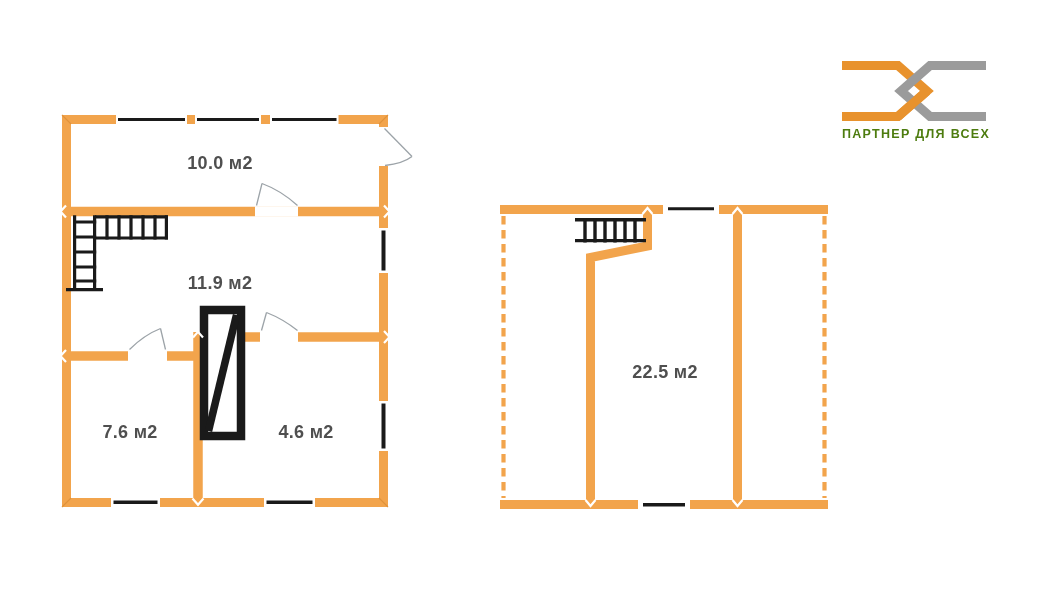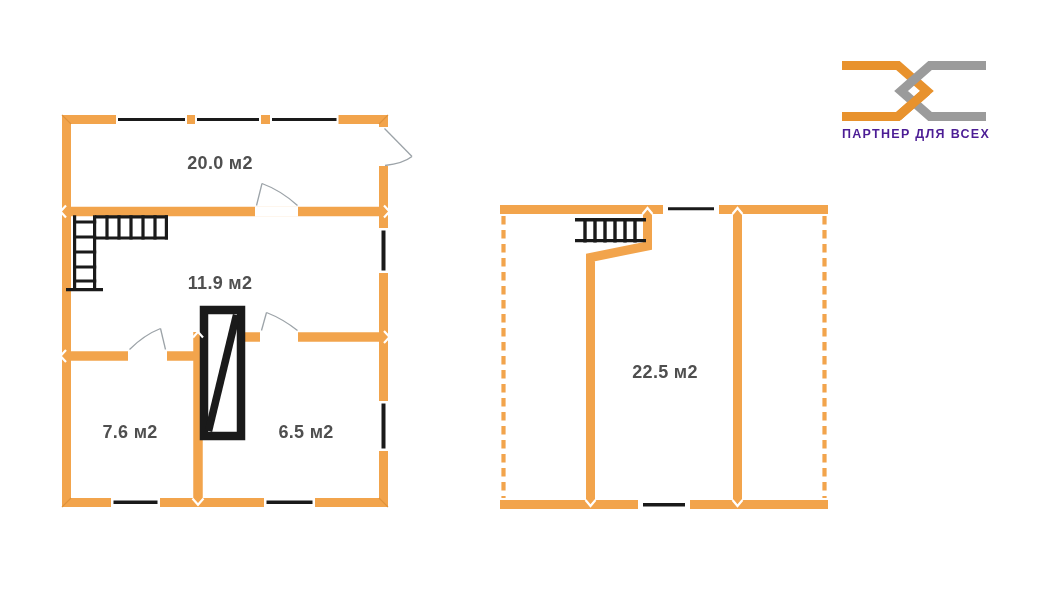--- a/index.html
+++ b/index.html
@@ -19,21 +19,21 @@
     color:#4F4F4F;
     letter-spacing:0.3px;
     white-space:nowrap;
   }
   .logo-caption{
     position:absolute;
     left:916px;top:134px;
     transform:translate(-50%,-50%);
     font-size:12.5px;
     font-weight:bold;
-    color:#4c1d95;
+    color:#4d7c0f;
     letter-spacing:1.3px;
     white-space:nowrap;
   }
   
   .wall{stroke:#F2A44C;fill:none;}
   .blackline{stroke:#1A1A1A;fill:none;}
   .whitefill{fill:#FFFFFF;}
   .doorline{stroke:#9CA3A8;stroke-width:1.3;fill:none;}
   .notch{stroke:#FFFFFF;stroke-width:2.2;fill:none;}
   .seam{stroke:#E0923A;stroke-width:1.2;fill:none;}
@@ -166,25 +166,25 @@
     <path d="M732.5,500 L737.5,506 L742.5,500" class="notch"></path>
   </g>
 
   <g fill="none" stroke-linejoin="miter">
     <polyline points="842,65.5 898,65.5 927,91 898,116.5 842,116.5" stroke="#E8922D" stroke-width="9"></polyline>
     <polyline points="986,65.5 930,65.5 901,91 930,116.5 986,116.5" stroke="#9B9B9B" stroke-width="9"></polyline>
     <polyline points="927,91 898,116.5" stroke="#E8922D" stroke-width="9"></polyline>
   </g>
 </svg>
 
-<div class="room-label" style="left:220px;top:163px;">20.0 м2</div>
+<div class="room-label" style="left:220px;top:163px;">10.0 м2</div>
 
 <div class="room-label" style="left:220px;top:266px;margin-top:17px;">11.9 м2</div>
 
 <div class="room-label" style="left:130px;top:432px;">7.6 м2</div>
 
-<div class="room-label" style="left:306px;top:432px;">6.5 м2</div>
+<div class="room-label" style="left:306px;top:432px;">4.6 м2</div>
 
 <div class="room-label" style="left:665px;top:372px;">22.5 м2</div>
 
 <div class="logo-caption">ПАРТНЕР ДЛЯ ВСЕХ</div>
 
 </div>
 
 </body></html>

